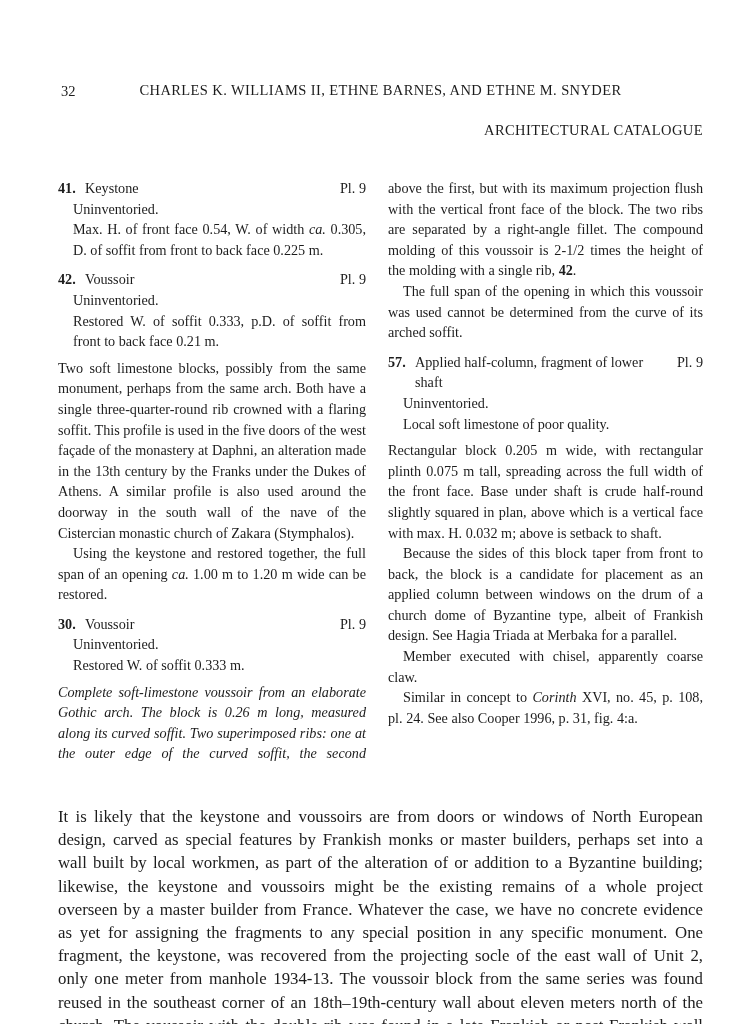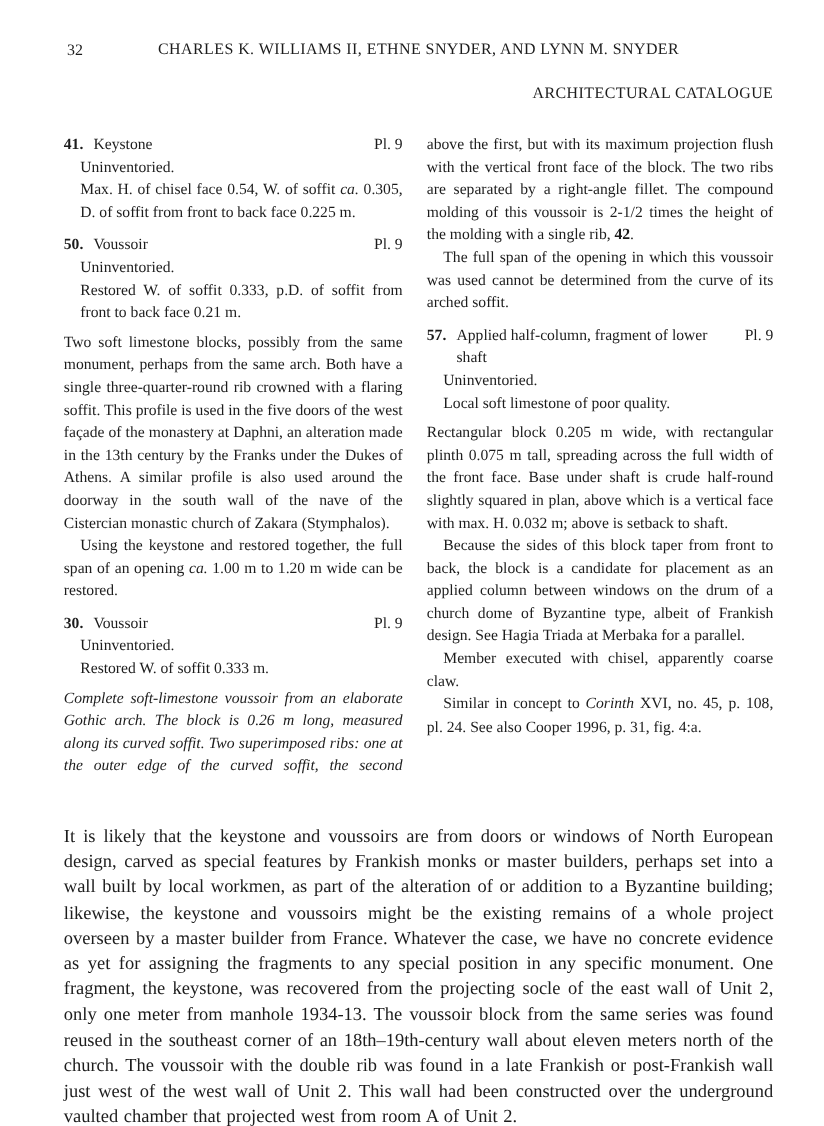--- a/index.html
+++ b/index.html
@@ -1,28 +1,28 @@
 <!DOCTYPE html>
 <html><head>
 <meta charset="utf-8">
 <style>
   html,body{margin:0;padding:0;background:#ffffff;}
   .page{
     width:749px;height:1024px;background:#ffffff;color:#1c1c1c;
     font-family:"Liberation Serif",serif;
-    box-sizing:border-box;padding:37px 46px 0 58px;
+    box-sizing:border-box;padding:82px 46px 0 58px;
     position:relative;overflow:hidden;
   }
   
   .pagehead{position:relative;height:21px;font-size:14.5px;}
   .pagenum{position:absolute;left:3px;top:1px;}
   .runhead{text-align:center;letter-spacing:0.4px;white-space:nowrap;}
   .sectitle{text-align:right;font-size:14.5px;letter-spacing:0.4px;margin-top:19px;font-weight:normal;}
   
-  .columns{display:flex;gap:22px;margin-top:27px;}
+  .columns{display:flex;gap:22px;margin-top:39px;}
   .col{font-size:14.2px;line-height:20.6px;}
   .col-left{width:308px;}
   .col-right{width:315px;}
   .col > :first-child{margin-top:0;}
   .entry{margin-top:9px;}
   .entry-head{display:flex;align-items:flex-start;}
   .e-num{font-weight:bold;width:27px;flex:none;}
   .e-title{flex:1 1 auto;padding-right:8px;}
   .e-plate{flex:none;}
   .details{margin-left:15px;text-align:justify;}
@@ -36,44 +36,44 @@
   .it{font-style:italic;}
   .bd{font-weight:bold;}
 </style>
 </head>
 <body>
 
 <div class="page">
 
   <div class="pagehead">
     <span class="pagenum">32</span>
-    <div class="runhead">CHARLES K. WILLIAMS II, ETHNE SNYDER, AND LYNN M. SNYDER</div>
+    <div class="runhead">CHARLES K. WILLIAMS II, ETHNE BARNES, AND ETHNE M. SNYDER</div>
   </div>
 
   <div class="sectitle">ARCHITECTURAL CATALOGUE</div>
 
   <div class="columns">
 
     <div class="col col-left">
 
       <div class="entry">
         <div class="entry-head">
           <span class="e-num">41.</span>
           <span class="e-title">Keystone</span>
           <span class="e-plate">Pl. 9</span>
         </div>
         <div class="details">
           <p>Uninventoried.</p>
-          <p><span>Max. H. of chisel face 0.54, W. of soffit </span><span class="it">ca.</span><span> 0.305, D. of soffit from front to back face 0.225 m.</span></p>
+          <p><span>Max. H. of front face 0.54, W. of width </span><span class="it">ca.</span><span> 0.305, D. of soffit from front to back face 0.225 m.</span></p>
         </div>
       </div>
 
       <div class="entry">
         <div class="entry-head">
-          <span class="e-num">50.</span>
+          <span class="e-num">42.</span>
           <span class="e-title">Voussoir</span>
           <span class="e-plate">Pl. 9</span>
         </div>
         <div class="details">
           <p>Uninventoried.</p>
           <p>Restored W. of soffit 0.333, p.D. of soffit from front to back face 0.21 m.</p>
         </div>
       </div>
 
       <div class="desc">

